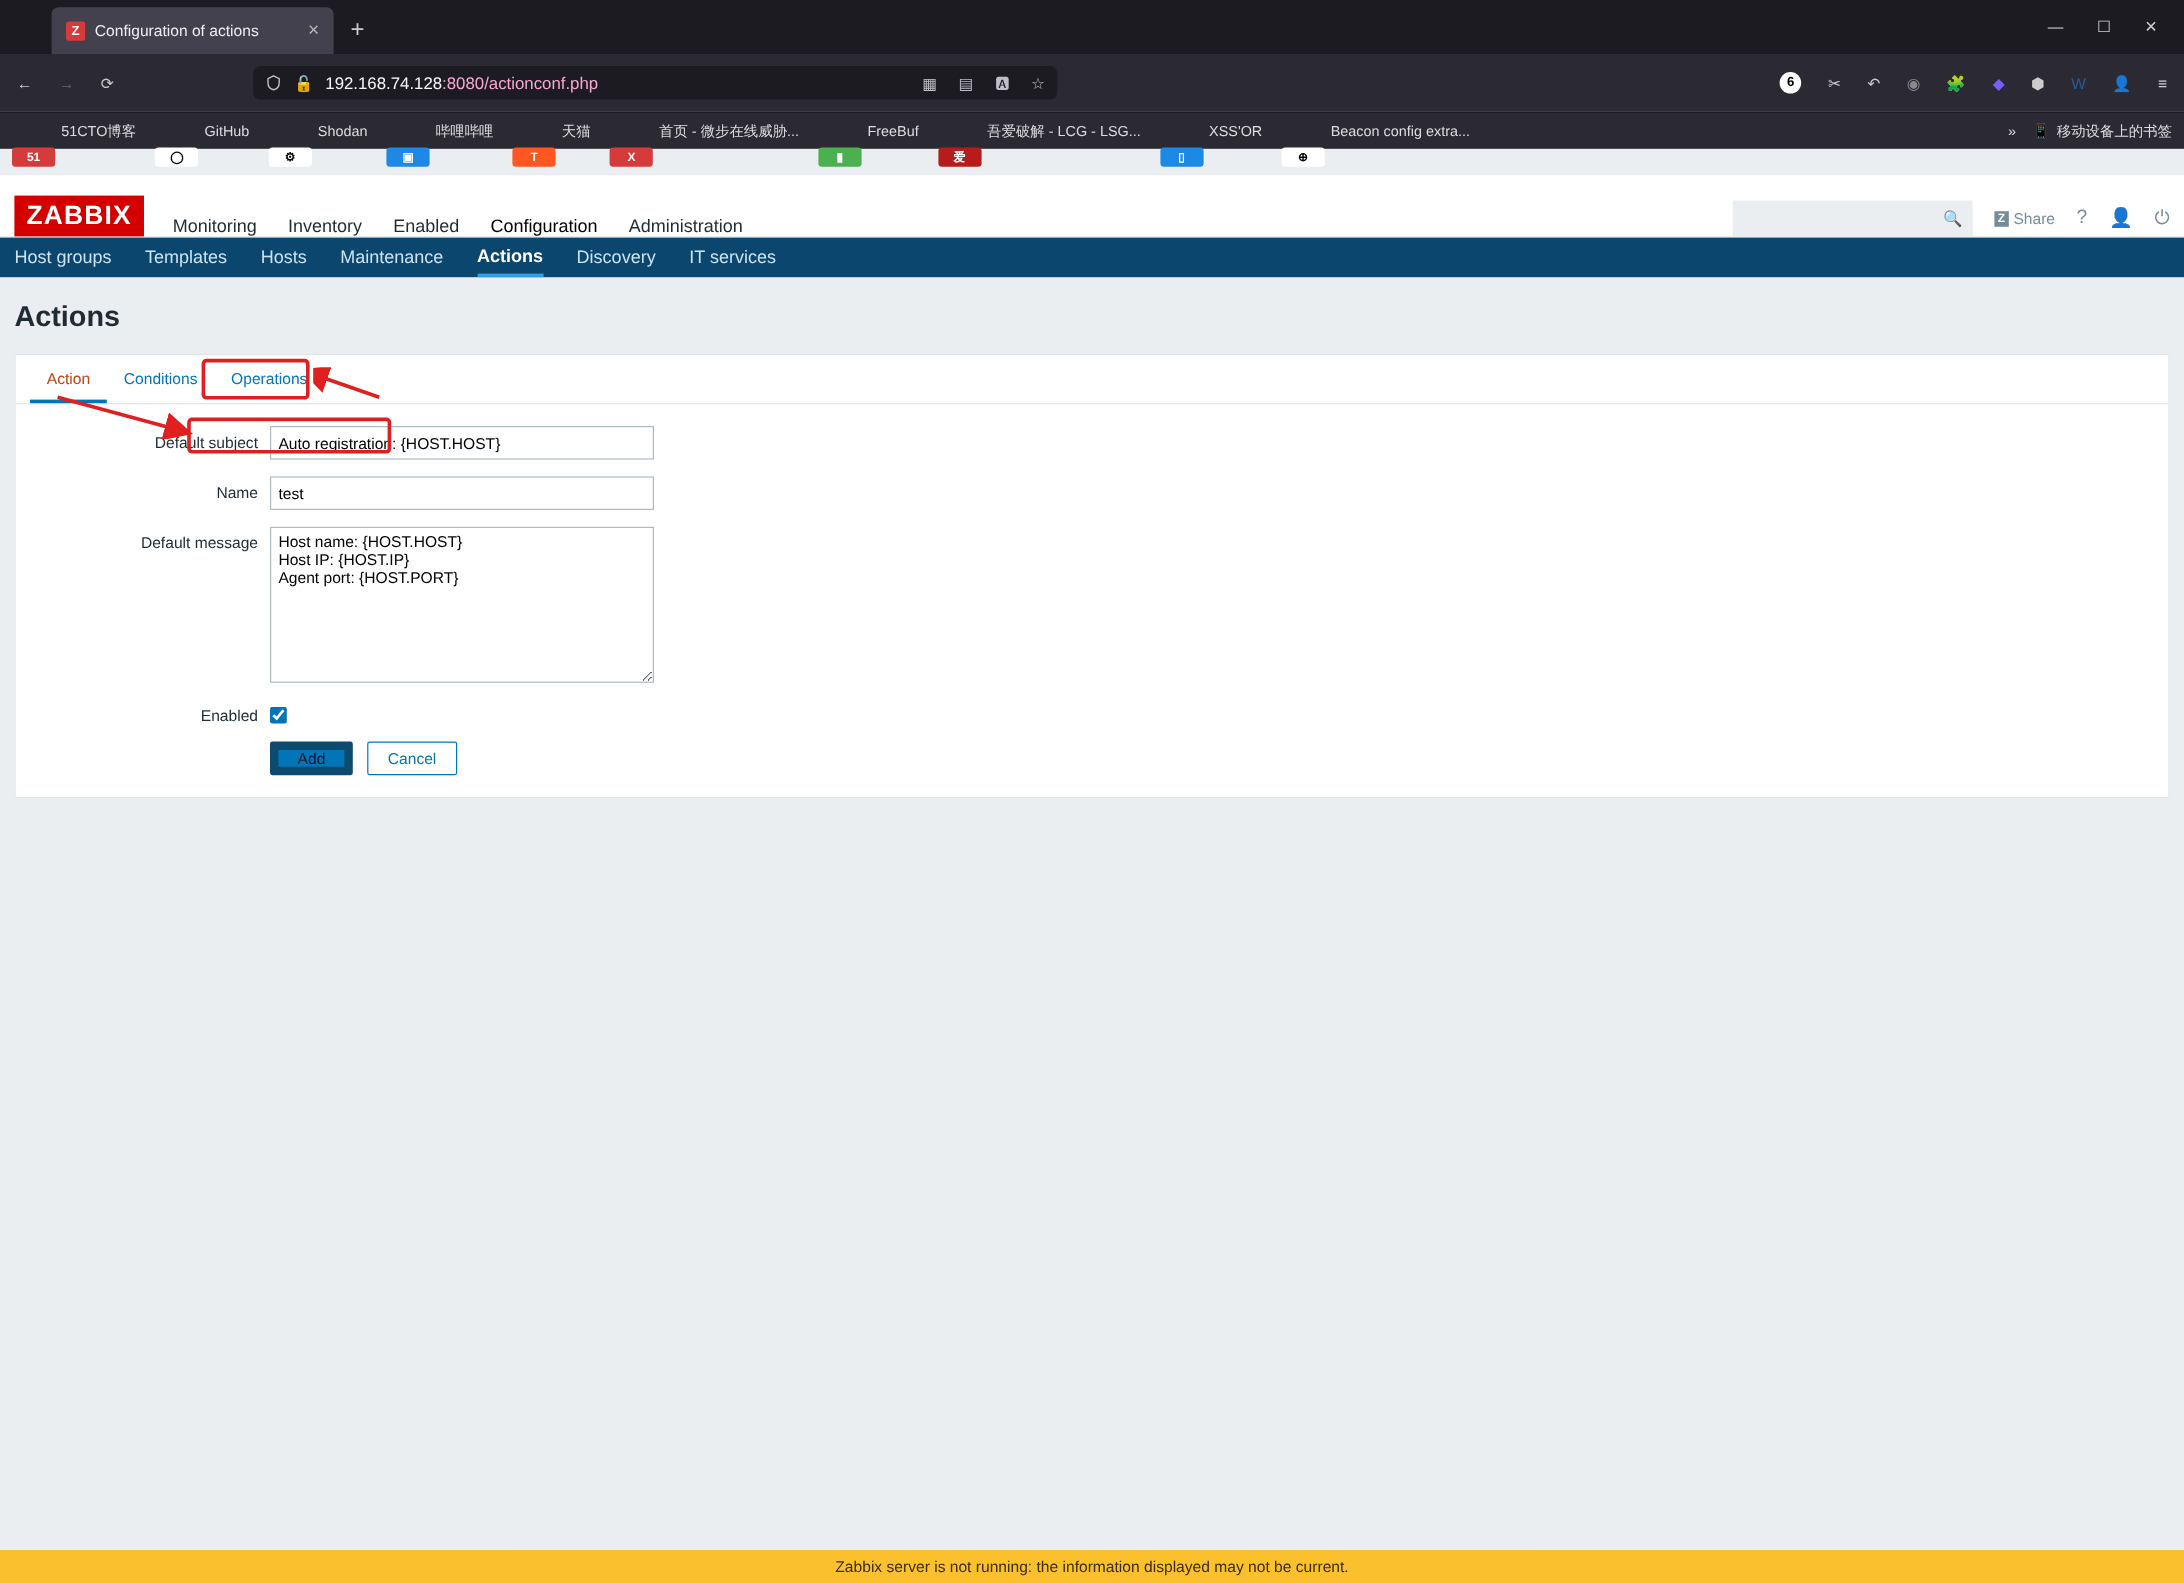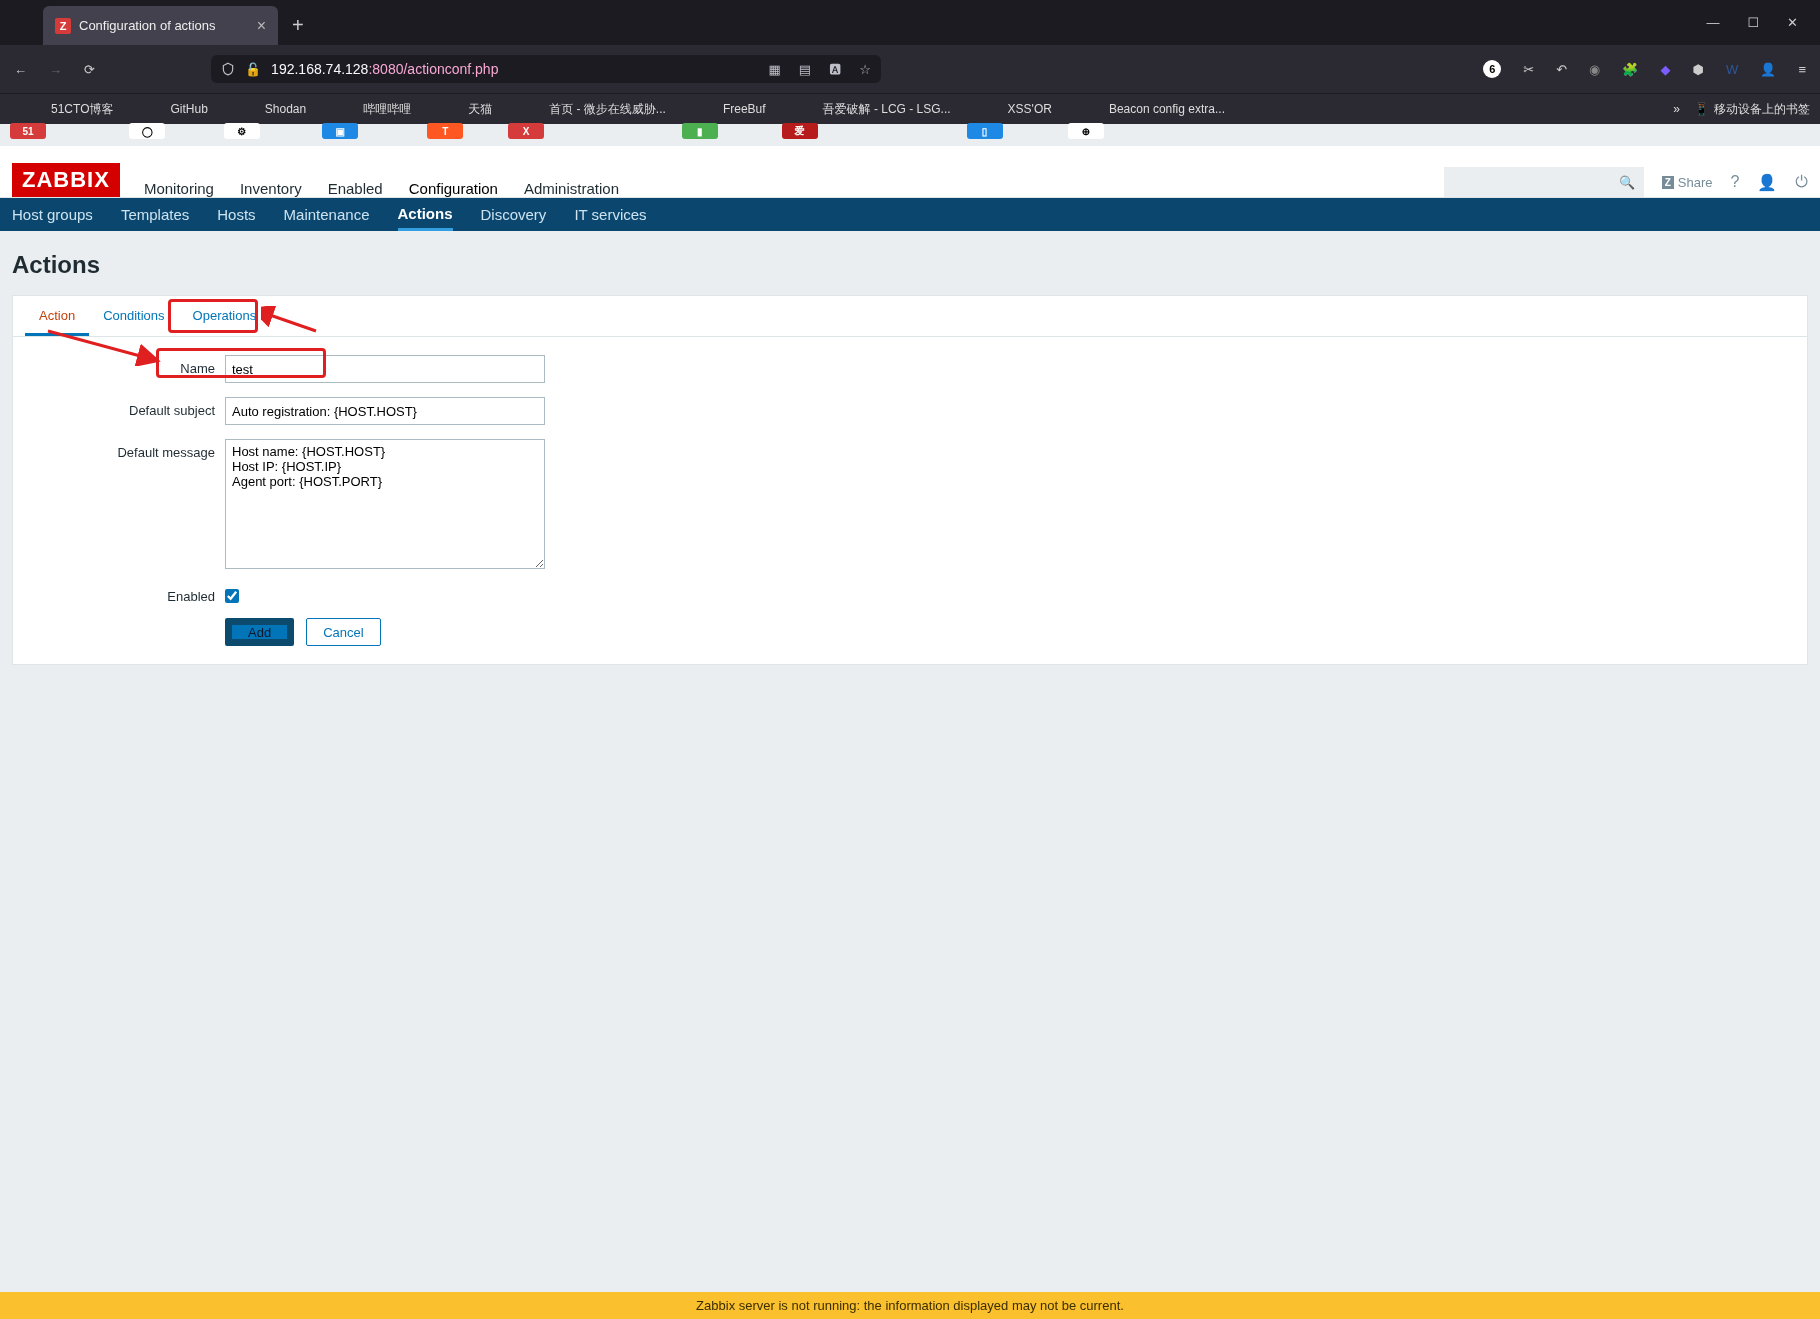--- a/index.html
+++ b/index.html
@@ -218,26 +218,26 @@
             <marker id="ah1" markerWidth="8" markerHeight="8" refX="2" refY="4" orient="auto">
               <polygon points="0 0, 8 4, 0 8" fill="#e02020"></polygon>
             </marker>
           </defs>
         <line x1="55" y1="25" x2="6" y2="8" stroke="#e02020" stroke-width="3" marker-end="url(#ah1)"></line>
       </svg>
     </div>
 
     <div class="form-body">
       <div class="form-row">
+        <label class="form-label">Default subject</label>
+        <input type="text" class="form-input-text" value="Auto registration: {HOST.HOST}" style="">
+      </div>
+      <div class="form-row">
         <label class="form-label">Name</label>
         <input type="text" class="form-input-text" value="test" style="">
-      </div>
-      <div class="form-row">
-        <label class="form-label">Default subject</label>
-        <input type="text" class="form-input-text" value="Auto registration: {HOST.HOST}" style="">
       </div>
       <div class="form-row">
         <label class="form-label">Default message</label>
         <textarea class="form-textarea" id="msg-ta" style="">Host name: {HOST.HOST}
 Host IP: {HOST.IP}
 Agent port: {HOST.PORT}</textarea>
       </div>
       <div class="form-row">
         <label class="form-label">Enabled</label>
         <input type="checkbox" class="form-check" checked="" style="">

